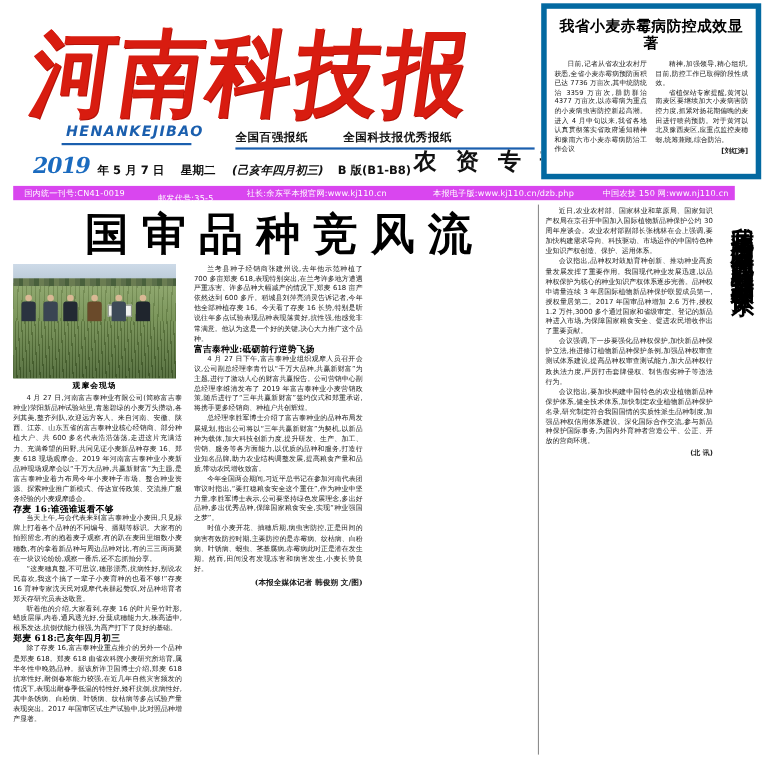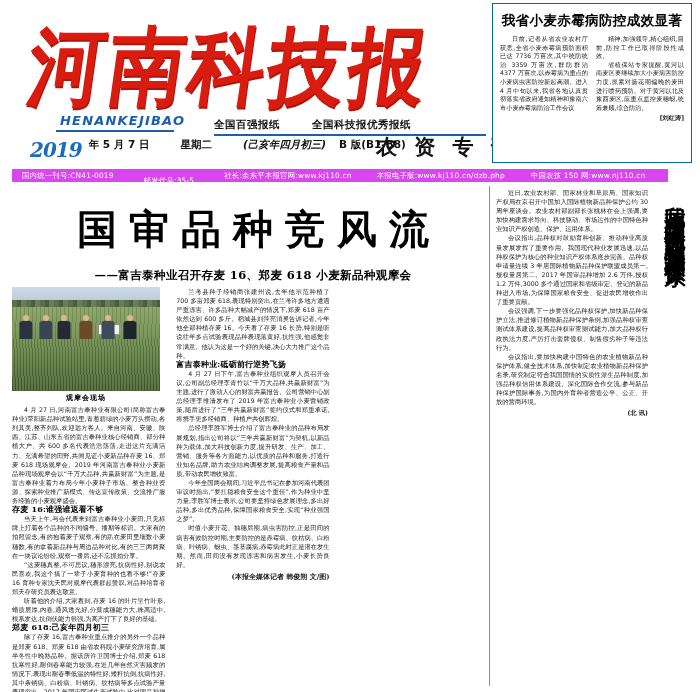--- a/index.html
+++ b/index.html
@@ -36,28 +36,28 @@
   }
   .pinyin-rule{position:absolute;left:56px;top:130px;width:118px;height:2px;background:#1b5fae;}
 
   .awards{
     position:absolute;left:214px;top:118px;width:280px;
     font-size:10.5px;font-weight:bold;color:#111;letter-spacing:.5px;
     display:flex;gap:32px;
   }
   .awards-rule{position:absolute;left:214px;top:134px;width:272px;height:1.6px;background:#1b5fae;}
 
-  .dateline{position:absolute;left:30px;top:138px;display:flex;align-items:flex-start;gap:7px;}
+  .dateline{position:absolute;left:30px;top:138px;display:flex;align-items:flex-end;gap:7px;}
   .year{
     font-family:"DejaVu Serif","Liberation Serif",serif;
     font-size:20px;font-weight:bold;font-style:italic;color:#1b6bbf;
     letter-spacing:-1px;
   }
   .date-rest{font-size:10.5px;color:#111;font-weight:bold;}
-  .weekday{font-size:10.5px;color:#111;font-weight:bold;margin-left:24px;}
+  .weekday{font-size:10.5px;color:#111;font-weight:bold;margin-left:8px;}
   .lunar{font-style:italic;}
   .edition{font-size:10.5px;color:#111;font-weight:bold;margin-left:6px;}
 
   .special-title{
     position:absolute;left:376px;top:133px;
     font-family:"DejaVu Serif","Liberation Serif",serif;
     font-size:21px;font-weight:bold;color:#111;letter-spacing:5px;
   }
 
   
@@ -65,27 +65,27 @@
     position:absolute;left:12px;top:169px;width:656px;height:13px;
     background:#d946ef;color:#fff;
     display:flex;align-items:center;
     font-size:7.4px;letter-spacing:.2px;
   }
   .infobar span{display:inline-block;white-space:nowrap;}
   .ib1{margin-left:10px;}
   .ib2{margin-left:30px;margin-top:11px;}
   .ib3{margin-left:30px;}
   .ib4{}
-  .ib5{margin-left:25px;}
+  .ib5{margin-left:42px;}
   .ib6{margin-left:26px;}
 
   
   .topbox{
     position:absolute;left:492px;top:3px;width:200px;height:160px;
-    border:1px solid #0369a1;background:#fff;box-sizing:border-box;
+    border:5px solid #0369a1;background:#fff;box-sizing:border-box;
     padding:6px 7px;
   }
   .topbox h2{
     margin:2px 0 7px 0;text-align:center;
     font-family:"DejaVu Serif","Liberation Serif",serif;
     font-size:13.5px;font-weight:bold;color:#000;letter-spacing:.4px;
     line-height:16px;
   }
   .topbox-cols{display:flex;gap:8px;}
   .topbox-col{
@@ -93,21 +93,21 @@
     font-size:6.2px;line-height:8.6px;color:#1a1a1a;
     text-align:justify;
     font-family:"DejaVu Sans","Liberation Sans",sans-serif;
   }
   .topbox-col p{margin:0;text-indent:12px;}
   .byline{display:block;text-align:right;font-weight:bold;margin-top:2px;}
 
   
   .main{position:absolute;left:12px;top:188px;width:482px;height:498px;}
   .main-title{
-    text-align:center;margin:16px;padding-top:2px;
+    text-align:center;margin:0;padding-top:2px;
     font-family:"DejaVu Serif","Liberation Serif",serif;
     font-size:40px;font-weight:bold;color:#000;letter-spacing:12px;
     line-height:46px;text-indent:12px;
   }
   .main-sub{
     text-align:center;margin:2px 0 0 0;
     font-family:"DejaVu Serif","Liberation Serif",serif;
     font-size:11.5px;font-weight:bold;color:#000;letter-spacing:.4px;
   }
 
@@ -230,21 +230,20 @@
       <div class="topbox-col">
         <p>精神,加强领导,精心组织,目前,防控工作已取得阶段性成效。</p>
         <p>省植保站专家提醒,黄河以南麦区要继续加大小麦病害防控力度,抓紧对扬花期偏晚的麦田进行喷药预防。对于黄河以北及豫西麦区,应重点监控麦穗蚜,统筹兼顾,综合防治。</p>
         <span class="byline">[刘红涛]</span>
       </div>
     </div>
   </div>
 
   <div class="main">
     <h1 class="main-title">国审品种竞风流</h1>
-    <div class="main-sub">——富吉泰种业召开存麦 16、郑麦 618 小麦新品种观摩会</div>
 
     <div class="main-body">
 
       <div class="photo-wrap">
         <div class="photo">
           <div class="sky"></div>
           <div class="treeline"></div>
           <div class="mid"></div>
           <div class="sign"></div>
           <div class="person" style="left:6px;">

